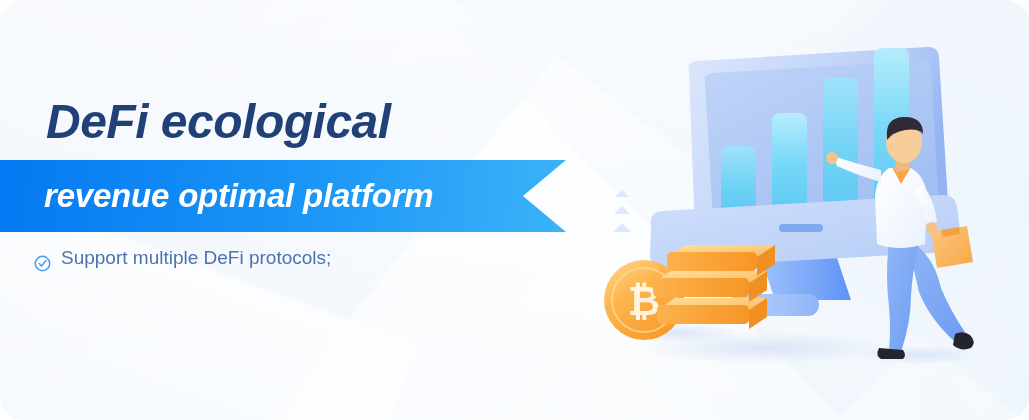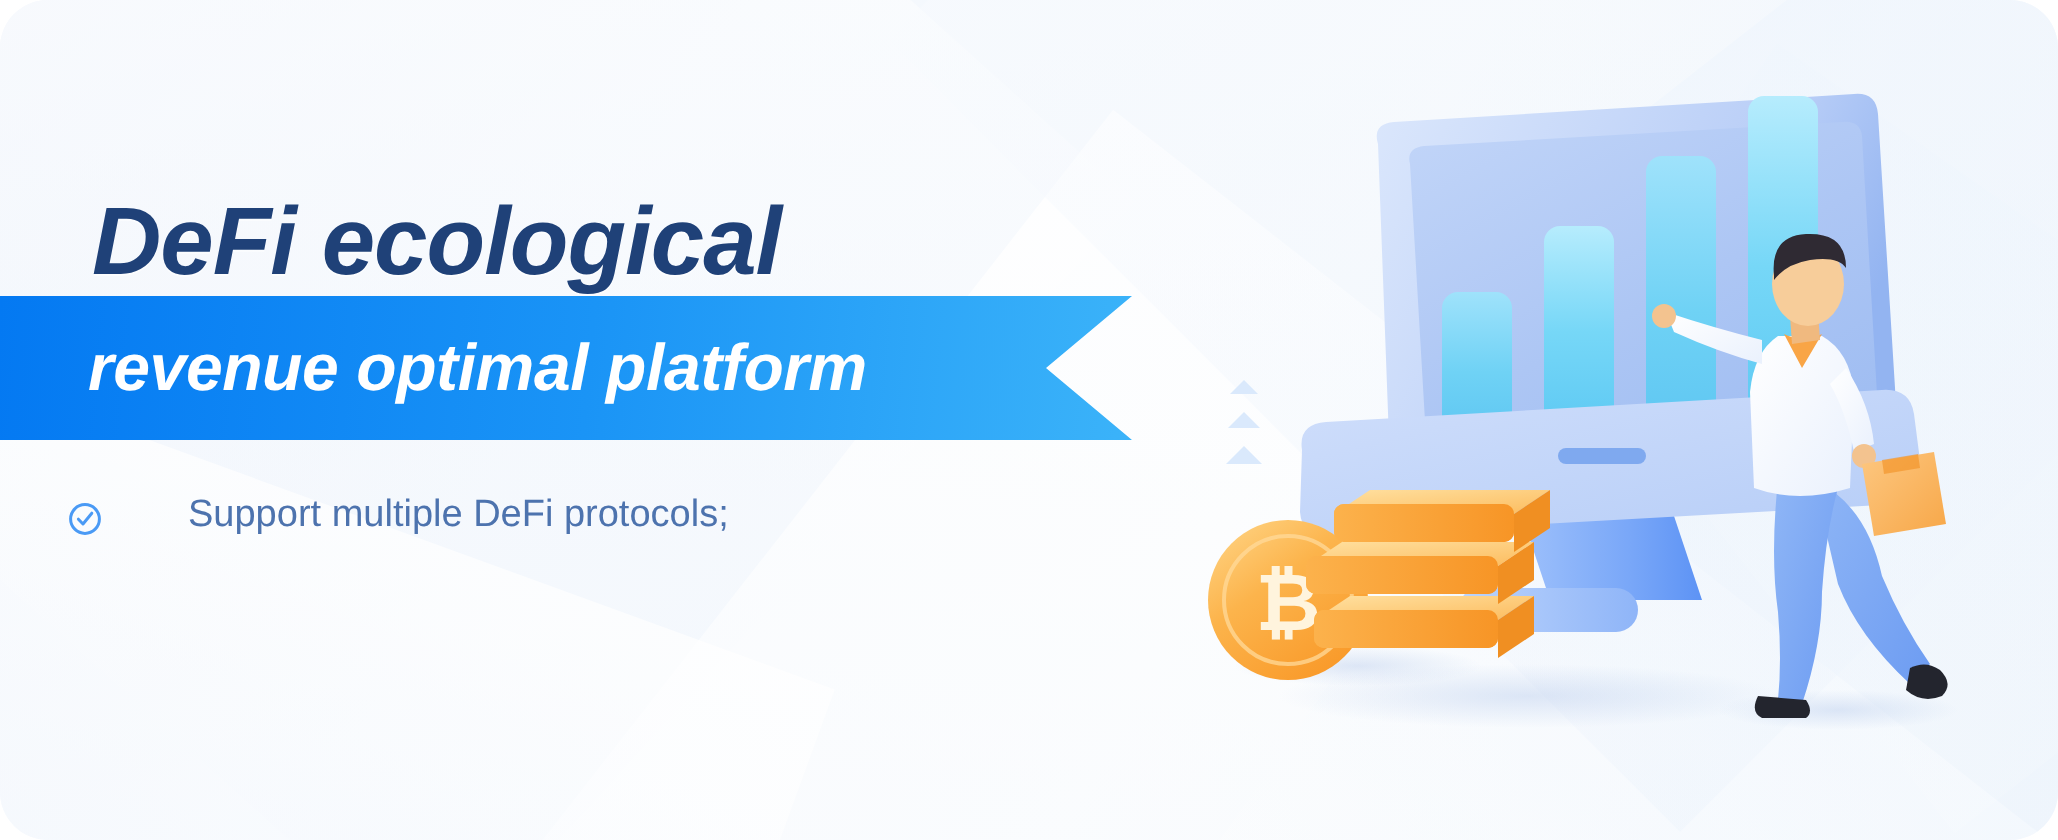--- a/index.html
+++ b/index.html
@@ -86,21 +86,21 @@
     letter-spacing: -0.5px;
     color: #1f4178;
     white-space: nowrap;
     text-shadow: 0 1px 0 rgba(255,255,255,0.6);
     margin-top: 32px;
   }
 
   .ribbon {
     position: absolute;
     left: 0;
-    top: 148px;
+    top: 160px;
     width: 566px;
     height: 72px;
     background: linear-gradient(95deg, #0479f2 0%, #1a94f6 52%, #3bb3f9 100%);
     -webkit-clip-path: polygon(0 0, 566px 0, 523px 50%, 566px 100%, 0 100%);
     clip-path: polygon(0 0, 566px 0, 523px 50%, 566px 100%, 0 100%);
     display: flex;
     align-items: center;
   }
   .ribbon-text {
     margin-left: 44px;
@@ -113,23 +113,22 @@
   }
 
   .bullets {
     position: absolute;
     left: 34px;
     top: 244px;
     width: 540px;
   }
   .bullet-row {
     display: flex;
-    align-items: center;
+    align-items: flex-end;
     margin-bottom: 12px;
-    gap: 33px;
   }
   .check-icon {
     flex: 0 0 auto;
     width: 17px;
     height: 17px;
     margin-top: 4px;
     margin-right: 10px;
   }
   .check-icon svg { display: block; }
   .bullet-text {

